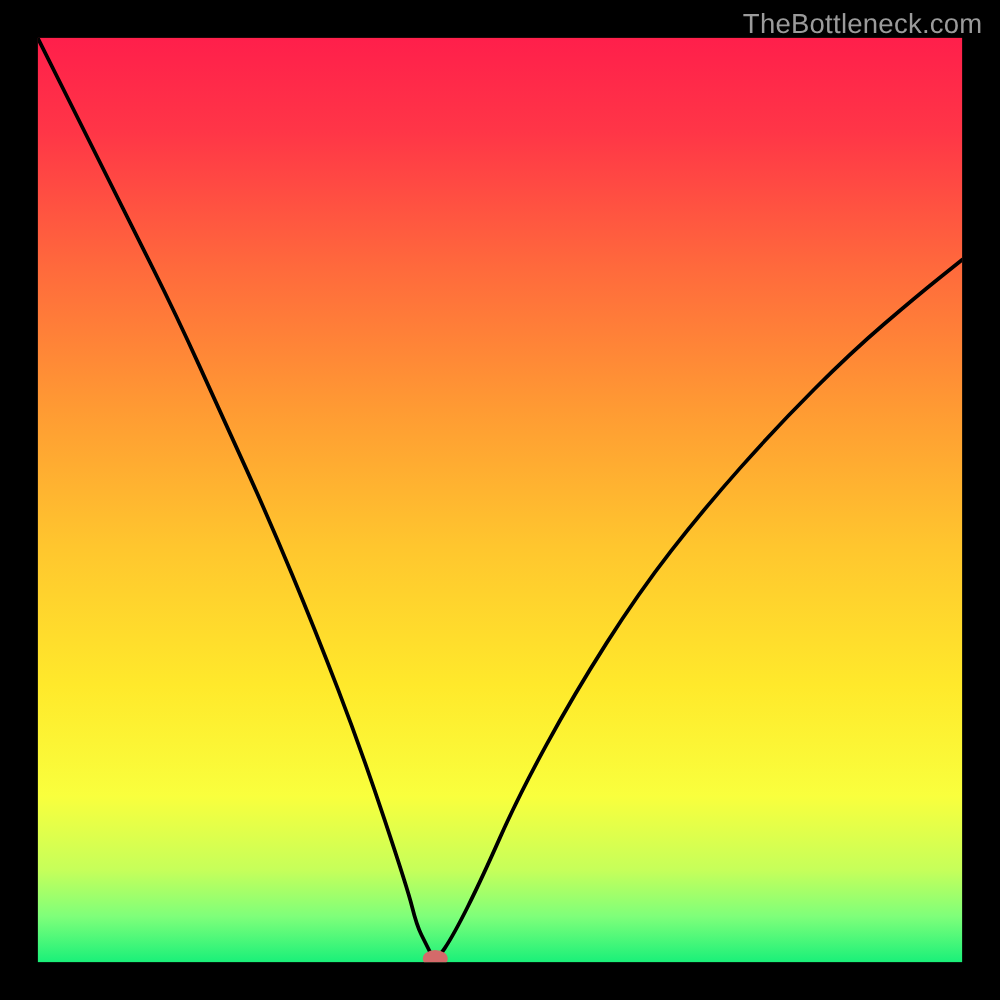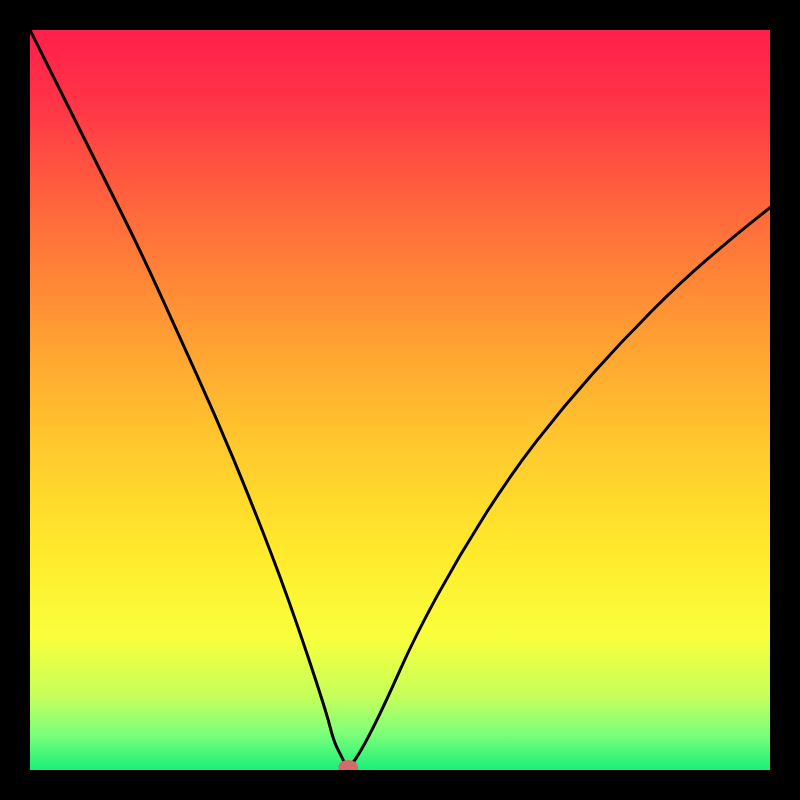--- a/index.html
+++ b/index.html
@@ -31,20 +31,21 @@
     color: #9b9b9b;
     font-size: 22px;
     font-weight: 400;
     letter-spacing: 0.2px;
   }
 </style>
 </head>
 <body>
 
 <div class="frame">
+  <div class="attribution">TheBottleneck.com</div>
   <div class="plot">
     <svg id="chart-svg" width="740" height="740" viewBox="0 0 740 740">
       <defs>
         <linearGradient id="bg-grad" x1="0" y1="0" x2="0" y2="1">
             <stop offset="0%" stop-color="#ff1f4b"></stop>
             <stop offset="10%" stop-color="#ff3547"></stop>
             <stop offset="25%" stop-color="#ff6a3c"></stop>
             <stop offset="40%" stop-color="#ff9a33"></stop>
             <stop offset="55.00000000000001%" stop-color="#ffc62e"></stop>
             <stop offset="70%" stop-color="#ffe92b"></stop>

